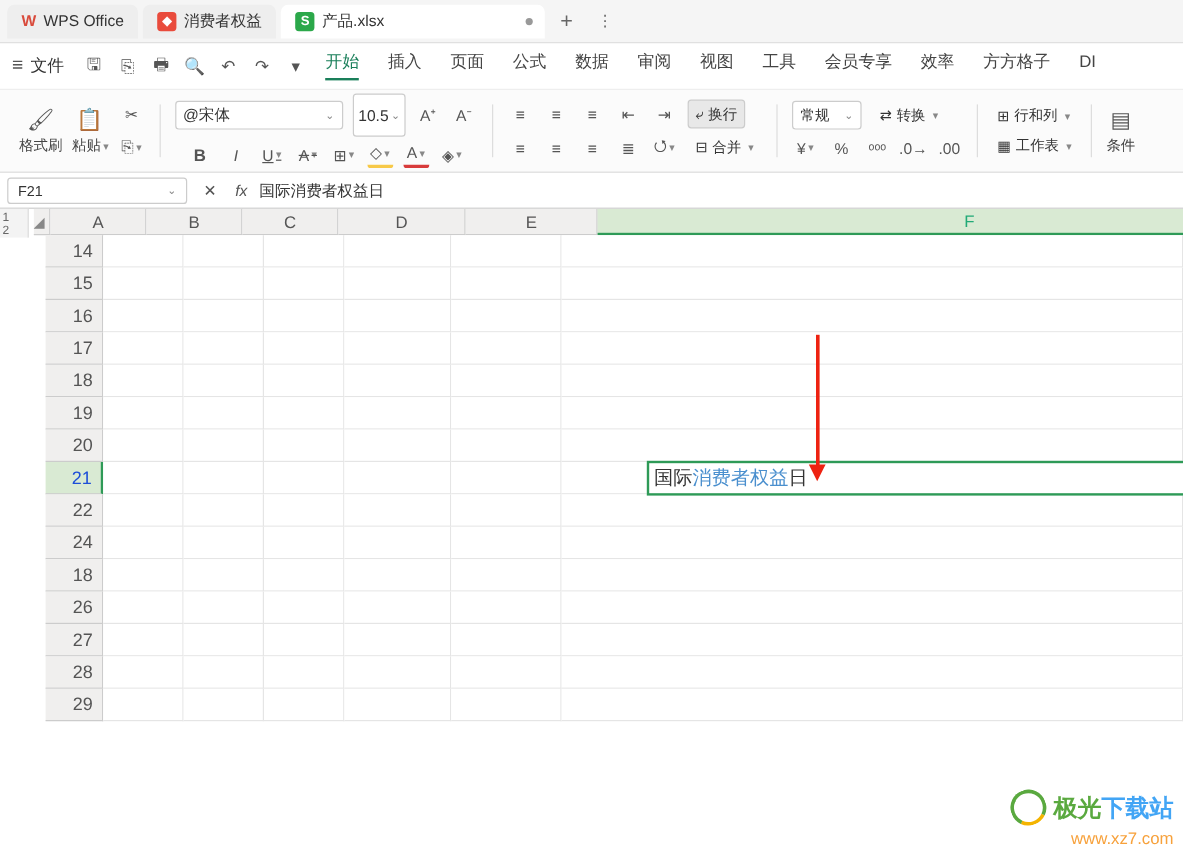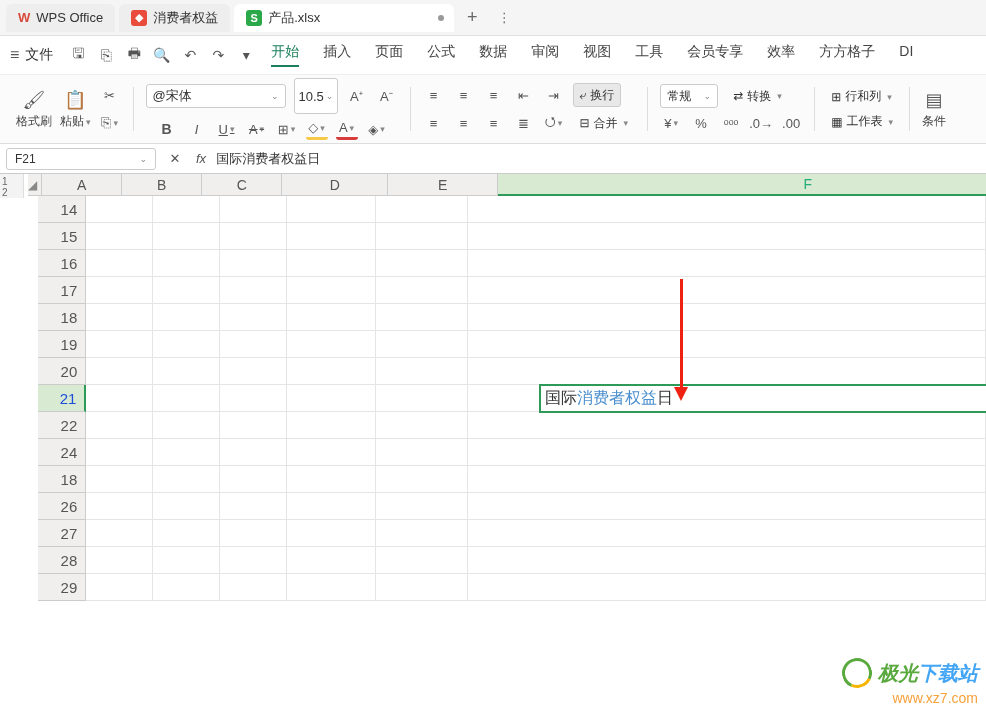--- a/index.html
+++ b/index.html
@@ -70,21 +70,21 @@
 
 
 .arrow-ann { position:absolute; z-index:20; }
 .arrow-line { position:absolute; width:3px; background:#e21; }
 .arrow-head { position:absolute; width:0; height:0; border-left:7px solid transparent; border-right:7px solid transparent; border-top:14px solid #e21; }
 
 
 .watermark { position:absolute; right:8px; bottom:8px; z-index:30; text-align:right; }
 .wm-top { display:flex; align-items:center; gap:6px; justify-content:flex-end; }
 .wm-logo { width:30px; height:30px; border:3px solid #5aa93f; border-bottom-color:#f4b400; border-radius:50%; transform:rotate(-20deg); }
-.wm-text { font-size:20px; font-weight:bold;font-style:italic; }
+.wm-text { font-size:20px; font-weight:bold; }
 .wm-t1 { color:#5aa93f; }
 .wm-t2 { color:#42a5f5; }
 .wm-url { color:#f7a13b; font-size:14px; margin-top:2px; }
 </style>
 </head>
 <body>
 
 <div class="tab-bar">
   <div class="tab">
     <span class="wps-red">W</span>

